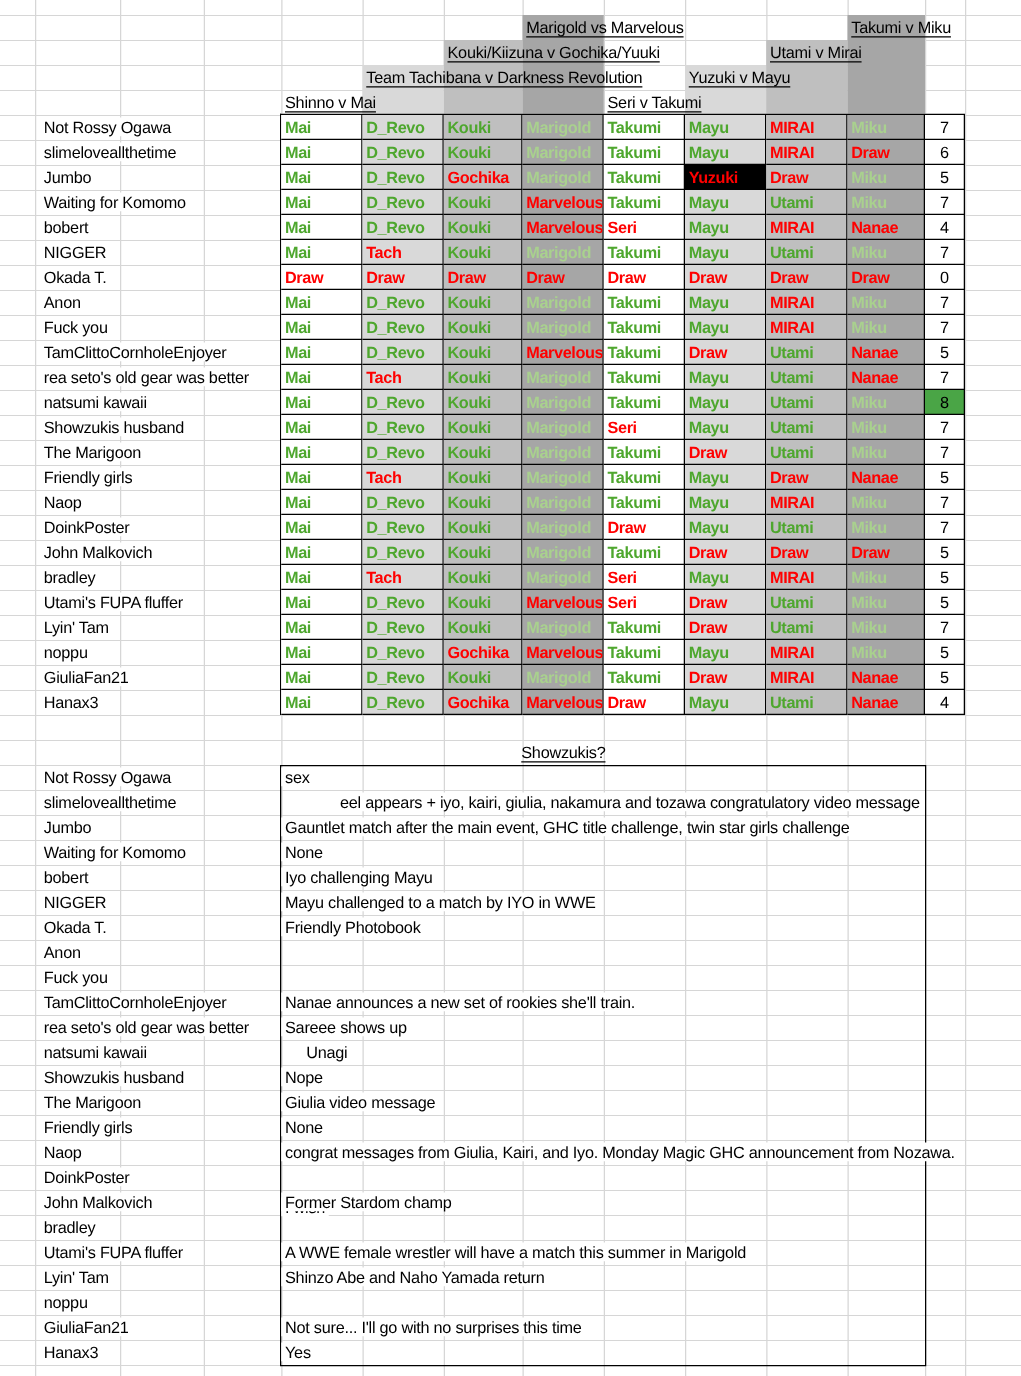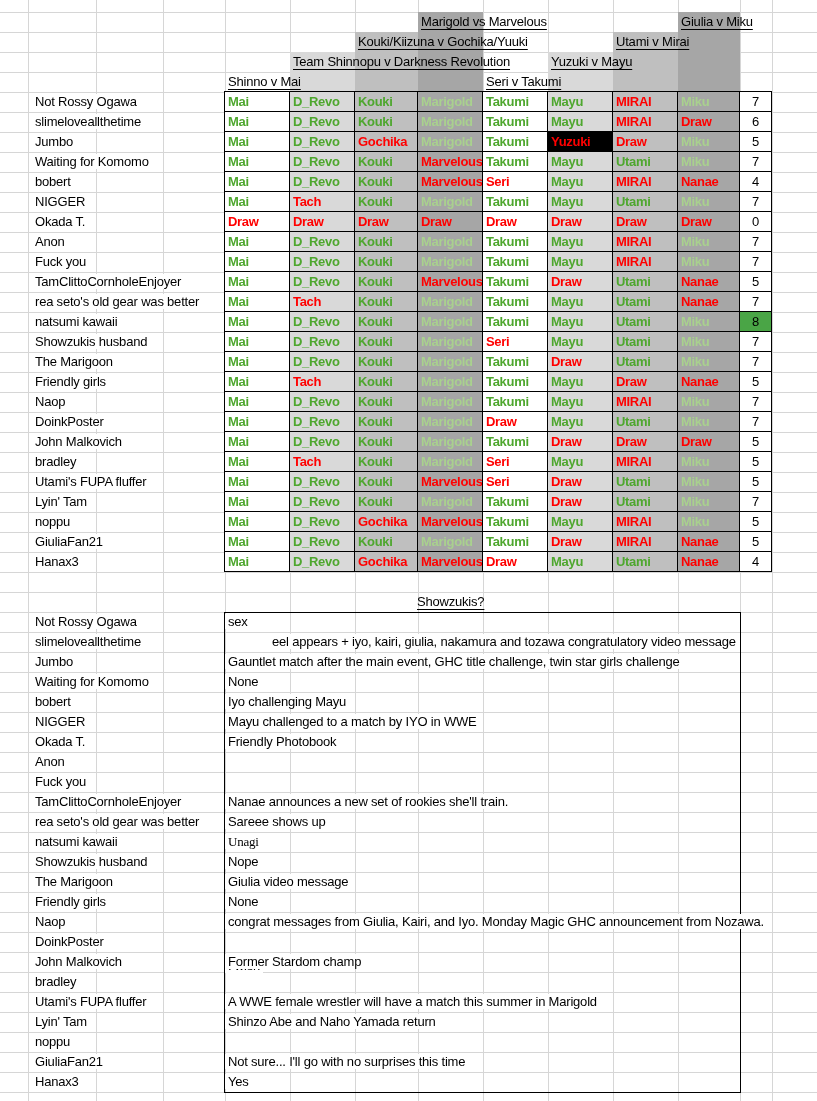--- a/index.html
+++ b/index.html
@@ -53,24 +53,24 @@
   <div id="shades">
       <div class="shade" style="left: 290px; top: 52px; width: 65px; height: 40px; background: rgb(217, 217, 217);"></div>
       <div class="shade" style="left: 355px; top: 32px; width: 63px; height: 60px; background: rgb(191, 191, 191);"></div>
       <div class="shade" style="left: 418px; top: 12px; width: 65px; height: 80px; background: rgb(166, 166, 166);"></div>
       <div class="shade" style="left: 548px; top: 52px; width: 65px; height: 40px; background: rgb(217, 217, 217);"></div>
       <div class="shade" style="left: 613px; top: 32px; width: 65px; height: 60px; background: rgb(191, 191, 191);"></div>
       <div class="shade" style="left: 678px; top: 12px; width: 62px; height: 80px; background: rgb(166, 166, 166);"></div>
     </div>
   <div id="headers">
       <div class="hdr" style="left: 421px; top: 12px;">Marigold vs Marvelous</div>
-      <div class="hdr" style="left: 681px; top: 12px;">Giulia v Miku</div>
+      <div class="hdr" style="left: 681px; top: 12px;">Takumi v Miku</div>
       <div class="hdr" style="left: 358px; top: 32px;">Kouki/Kiizuna v Gochika/Yuuki</div>
       <div class="hdr" style="left: 616px; top: 32px;">Utami v Mirai</div>
-      <div class="hdr" style="left: 293px; top: 52px;">Team Shinnopu v Darkness Revolution</div>
+      <div class="hdr" style="left: 293px; top: 52px;">Team Tachibana v Darkness Revolution</div>
       <div class="hdr" style="left: 551px; top: 52px;">Yuzuki v Mayu</div>
       <div class="hdr" style="left: 228px; top: 72px;">Shinno v Mai</div>
       <div class="hdr" style="left: 486px; top: 72px;">Seri v Takumi</div>
     </div>
   <div id="names-top">
       <div class="nametext" style="left: 35px; top: 93px;"><span>Not Rossy Ogawa</span></div>
       <div class="nametext" style="left: 35px; top: 113px;"><span>slimeloveallthetime</span></div>
       <div class="nametext" style="left: 35px; top: 133px;"><span>Jumbo</span></div>
       <div class="nametext" style="left: 35px; top: 153px;"><span>Waiting for Komomo</span></div>
       <div class="nametext" style="left: 35px; top: 173px;"><span>bobert</span></div>
@@ -343,21 +343,21 @@
   <div id="sur-texts">
       <div class="stext" style="left: 225px; top: 613px;"><span>sex</span></div>
       <div class="stext" style="left: 225px; top: 633px; margin-left: 44px;"><span>eel appears + iyo, kairi, giulia, nakamura and tozawa congratulatory video message</span></div>
       <div class="stext" style="left: 225px; top: 653px;"><span>Gauntlet match after the main event, GHC title challenge, twin star girls challenge</span></div>
       <div class="stext" style="left: 225px; top: 673px;"><span>None</span></div>
       <div class="stext" style="left: 225px; top: 693px;"><span>Iyo challenging Mayu</span></div>
       <div class="stext" style="left: 225px; top: 713px;"><span>Mayu challenged to a match by IYO in WWE</span></div>
       <div class="stext" style="left: 225px; top: 733px;"><span>Friendly Photobook</span></div>
       <div class="stext" style="left: 225px; top: 793px;"><span>Nanae announces a new set of rookies she'll train.</span></div>
       <div class="stext" style="left: 225px; top: 813px;"><span>Sareee shows up</span></div>
-      <div class="stext" style="left: 225px; top: 833px; font-family: Liberation Serif, serif;"><span>Unagi</span></div>
+      <div class="stext" style="left: 242px; top: 833px;"><span>Unagi</span></div>
       <div class="stext" style="left: 225px; top: 853px;"><span>Nope</span></div>
       <div class="stext" style="left: 225px; top: 873px;"><span>Giulia video message</span></div>
       <div class="stext" style="left: 225px; top: 893px;"><span>None</span></div>
       <div class="stext" style="left: 225px; top: 913px;"><span>congrat messages from Giulia, Kairi, and Iyo. Monday Magic GHC announcement from Nozawa.</span></div>
       <div class="stext" style="left: 225px; top: 933px; margin-top: 24px;"><span>I wish</span></div>
       <div class="stext" style="left: 225px; top: 953px;"><span>Former Stardom champ</span></div>
       <div class="stext" style="left: 225px; top: 993px;"><span>A WWE female wrestler will have a match this summer in Marigold</span></div>
       <div class="stext" style="left: 225px; top: 1013px;"><span>Shinzo Abe and Naho Yamada return</span></div>
       <div class="stext" style="left: 225px; top: 1053px;"><span>Not sure... I'll go with no surprises this time</span></div>
       <div class="stext" style="left: 225px; top: 1073px;"><span>Yes</span></div>

